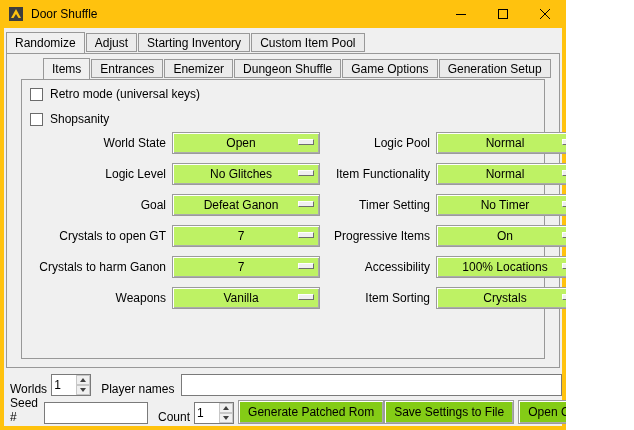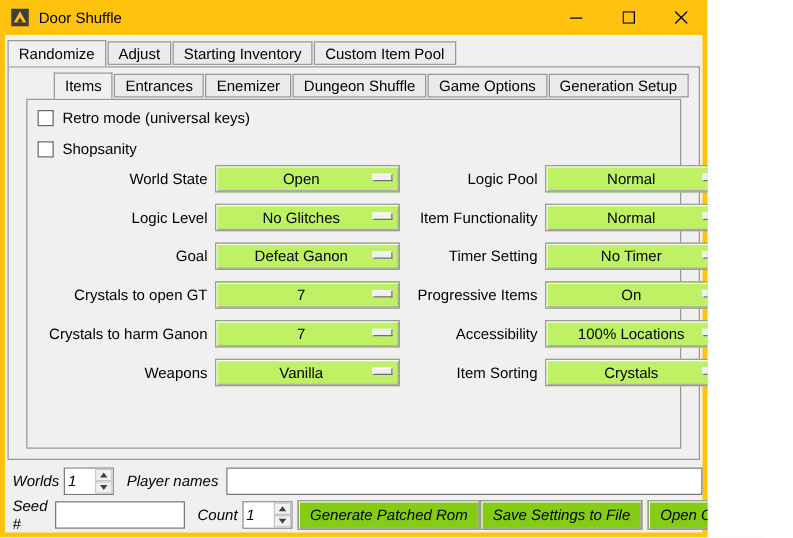--- a/index.html
+++ b/index.html
@@ -60,21 +60,21 @@
     display:flex; align-items:center; justify-content:center;
   }
   .dd-val { padding-right:10px; white-space:nowrap; }
   .dd-ind {
     position:absolute; right:5px; top:50%; margin-top:-4px;
     width:16px; height:6px; box-sizing:border-box; background:#f0f0f0;
     border-top:1px solid #ffffff; border-left:1px solid #ffffff;
     border-bottom:1px solid #6e6e6e; border-right:1px solid #6e6e6e;
   }
   
-  .foot-row { position:absolute; left:6px; right:0; display:flex; align-items:center;font-style:italic; }
+  .foot-row { position:absolute; left:6px; right:0; display:flex; align-items:flex-end; }
   .foot-row.r1 { top:346px; height:22px; }
   .foot-row.r2 { top:372px; height:24px; }
   .tb {
     height:22px; box-sizing:border-box; border:1px solid #7a7a7a; background:#fff;
     font:inherit; padding:0 3px; outline:none; cursor:text;
   }
   .spinbox {
     display:flex; height:22px; box-sizing:border-box; border:1px solid #7a7a7a; background:#fff;
   }
   .spinbox input { width:20px; border:none; font:inherit; padding:0 2px; outline:none; cursor:text; }

